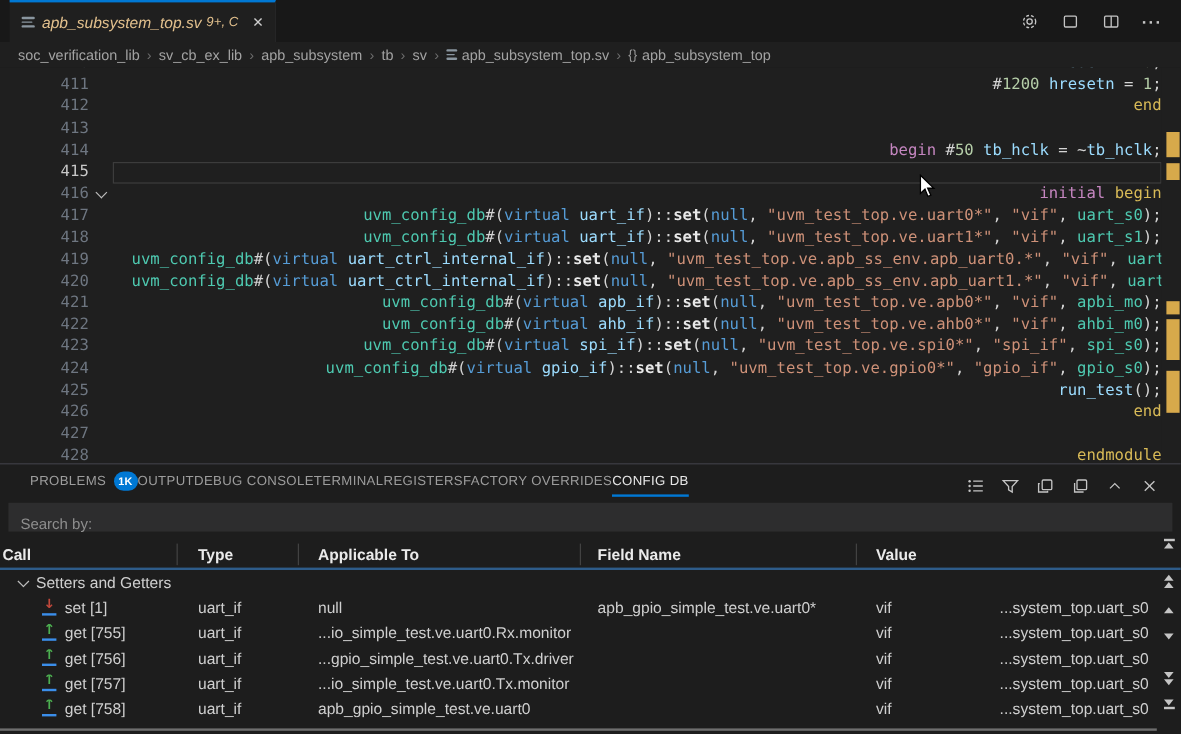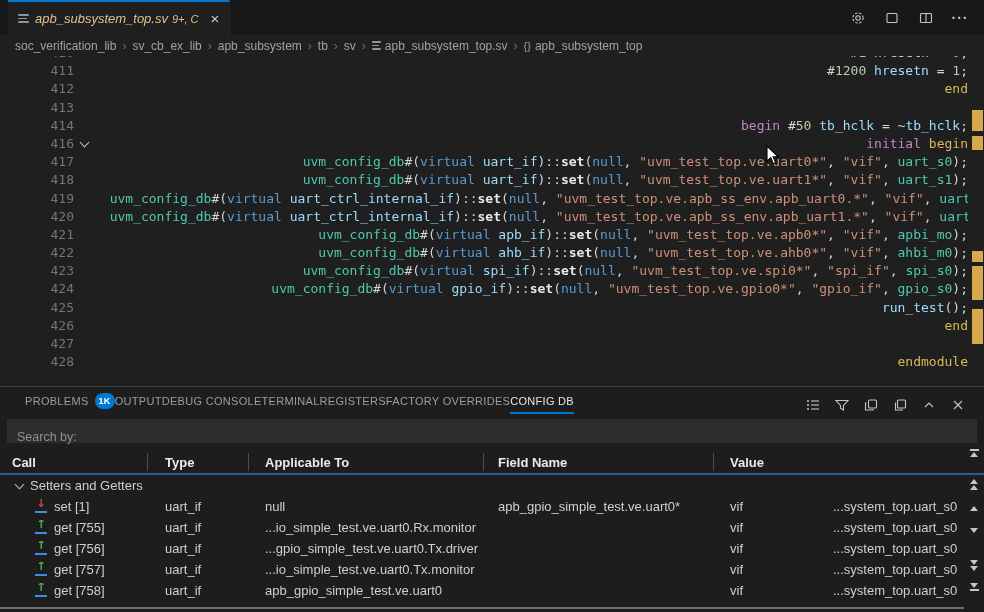--- a/index.html
+++ b/index.html
@@ -49,21 +49,21 @@
   .badge{min-width:10px;height:16px;padding:0 4px;border-radius:9px;background:var(--badge,#0078d4);color:#fff;
          font-size:9px;font-weight:bold;display:inline-flex;align-items:center;justify-content:center;}
   .pactions{margin-left:auto;display:flex;align-items:center;gap:9px;padding-right:6px;}
   .pbtn{width:20px;height:20px;display:inline-flex;align-items:center;justify-content:center;cursor:pointer;}
   .search-row{margin:4px 7px 0 7px;height:24px;background:var(--search-bg,#2d2d2e);display:flex;align-items:center;}
   .search-row input{flex:1;background:transparent;border:none;outline:none;color:#eab308;font-size:12.5px;padding:0 10px;font-family:inherit;margin-top:12px;}
   .search-row input::placeholder{color:var(--search-text,#8e8e8e);}
   .tgrid{display:grid;grid-template-columns:147px 101px 235px 230px 103px 1fr;}
   .thead{margin-top:6px;height:26px;align-items:center;border-bottom:2px solid var(--header-line,#2e5c8a);box-sizing:border-box;}
   .th{font-size:13px;font-weight:bold;color:var(--header-text,#eaeaea);position:relative;height:26px;display:flex;align-items:center;white-space:nowrap;overflow:hidden;}
-  .th:nth-child(1){padding-left:12px;} .th:nth-child(2){padding-left:18px;} .th:nth-child(3){padding-left:17px;}
+  .th:nth-child(1){padding-left:2px;} .th:nth-child(2){padding-left:18px;} .th:nth-child(3){padding-left:17px;}
   .th:nth-child(4){padding-left:15px;} .th:nth-child(5){padding-left:17px;} .th:nth-child(6){padding-left:17px;margin-top:20px;}
   .th + .th::before{content:"";position:absolute;left:0;top:4px;height:18px;width:1px;background:var(--separator,#4d4d4d);}
   .grow{height:21px;display:flex;align-items:center;gap:7px;padding-left:16px;font-size:13px;color:var(--table-text,#cfcfcf);cursor:pointer;text-align:right;}
   .trow{height:21px;align-items:center;font-size:13px;color:var(--table-text,#cfcfcf);cursor:pointer;}
   .td{white-space:nowrap;overflow:hidden;}
   .td.call{display:flex;align-items:center;gap:6px;padding-left:34px;}
   .td:nth-child(2){padding-left:18px;} .td:nth-child(3){padding-left:17px;}
   .td:nth-child(4){padding-left:15px;} .td:nth-child(5){padding-left:17px;} .td:nth-child(6){padding-left:17px;}
   .cicon{position:relative;width:14px;height:13px;flex:0 0 14px;}
   .cicon .arr{position:absolute;left:50%;transform:translateX(-50%);top:-4px;font-size:12px;font-weight:bold;font-family:"DejaVu Sans",sans-serif;}
@@ -151,20 +151,21 @@
     </span>
   </div>
 
 <div class="editor">
   <div class="lines">
       <div class="line"><div class="gutter">410</div><div class="fold"></div><div class="codewrap"><div class="code"><span class="tk-p"> #</span><span class="tk-n">1</span><span class="tk-p"> </span><span class="tk-v">hresetn</span><span class="tk-p"> = </span><span class="tk-n">0</span><span class="tk-p">;</span></div></div></div>
       <div class="line"><div class="gutter">411</div><div class="fold"></div><div class="codewrap"><div class="code"><span class="tk-p"> #</span><span class="tk-n">1200</span><span class="tk-p"> </span><span class="tk-v">hresetn</span><span class="tk-p"> = </span><span class="tk-n">1</span><span class="tk-p">;</span></div></div></div>
       <div class="line"><div class="gutter">412</div><div class="fold"></div><div class="codewrap"><div class="code"><span class="tk-g">end</span></div></div></div>
       <div class="line"><div class="gutter">413</div><div class="fold"></div><div class="codewrap"><div class="code"></div></div></div>
       <div class="line"><div class="gutter">414</div><div class="fold"></div><div class="codewrap"><div class="code"><span class="tk-k">begin</span><span class="tk-p"> #</span><span class="tk-n">50</span><span class="tk-p"> </span><span class="tk-v">tb_hclk</span><span class="tk-p"> = ~</span><span class="tk-v">tb_hclk</span><span class="tk-p">;</span></div></div></div>
+      <div class="line current"><div class="gutter" style="color: rgb(200, 200, 200);">415</div><div class="fold"></div><div class="codewrap"><div class="code"></div></div></div>
       <div class="line"><div class="gutter">416</div><div class="fold"><span class="chev"></span></div><div class="codewrap"><div class="code"><span class="tk-k">initial</span><span class="tk-p"> </span><span class="tk-g">begin</span></div></div></div>
       <div class="line"><div class="gutter">417</div><div class="fold"></div><div class="codewrap"><div class="code"><span class="tk-p">  </span><span class="tk-t">uvm_config_db</span><span class="tk-p">#(</span><span class="tk-b">virtual</span><span class="tk-p"> </span><span class="tk-v">uart_if</span><span class="tk-p">)::</span><span class="tk-f">set</span><span class="tk-p">(</span><span class="tk-b">null</span><span class="tk-p">, </span><span class="tk-s">"uvm_test_top.ve.uart0*"</span><span class="tk-p">, </span><span class="tk-s">"vif"</span><span class="tk-p">, </span><span class="tk-t">uart_s0</span><span class="tk-p">);</span></div></div></div>
       <div class="line"><div class="gutter">418</div><div class="fold"></div><div class="codewrap"><div class="code"><span class="tk-p">  </span><span class="tk-t">uvm_config_db</span><span class="tk-p">#(</span><span class="tk-b">virtual</span><span class="tk-p"> </span><span class="tk-v">uart_if</span><span class="tk-p">)::</span><span class="tk-f">set</span><span class="tk-p">(</span><span class="tk-b">null</span><span class="tk-p">, </span><span class="tk-s">"uvm_test_top.ve.uart1*"</span><span class="tk-p">, </span><span class="tk-s">"vif"</span><span class="tk-p">, </span><span class="tk-t">uart_s1</span><span class="tk-p">);</span></div></div></div>
       <div class="line"><div class="gutter">419</div><div class="fold"></div><div class="codewrap"><div class="code"><span class="tk-p">  </span><span class="tk-t">uvm_config_db</span><span class="tk-p">#(</span><span class="tk-b">virtual</span><span class="tk-p"> </span><span class="tk-v">uart_ctrl_internal_if</span><span class="tk-p">)::</span><span class="tk-f">set</span><span class="tk-p">(</span><span class="tk-b">null</span><span class="tk-p">, </span><span class="tk-s">"uvm_test_top.ve.apb_ss_env.apb_uart0.*"</span><span class="tk-p">, </span><span class="tk-s">"vif"</span><span class="tk-p">, </span><span class="tk-t">uart_</span></div></div></div>
       <div class="line"><div class="gutter">420</div><div class="fold"></div><div class="codewrap"><div class="code"><span class="tk-p">  </span><span class="tk-t">uvm_config_db</span><span class="tk-p">#(</span><span class="tk-b">virtual</span><span class="tk-p"> </span><span class="tk-v">uart_ctrl_internal_if</span><span class="tk-p">)::</span><span class="tk-f">set</span><span class="tk-p">(</span><span class="tk-b">null</span><span class="tk-p">, </span><span class="tk-s">"uvm_test_top.ve.apb_ss_env.apb_uart1.*"</span><span class="tk-p">, </span><span class="tk-s">"vif"</span><span class="tk-p">, </span><span class="tk-t">uart_</span></div></div></div>
       <div class="line"><div class="gutter">421</div><div class="fold"></div><div class="codewrap"><div class="code"><span class="tk-p">  </span><span class="tk-t">uvm_config_db</span><span class="tk-p">#(</span><span class="tk-b">virtual</span><span class="tk-p"> </span><span class="tk-v">apb_if</span><span class="tk-p">)::</span><span class="tk-f">set</span><span class="tk-p">(</span><span class="tk-b">null</span><span class="tk-p">, </span><span class="tk-s">"uvm_test_top.ve.apb0*"</span><span class="tk-p">, </span><span class="tk-s">"vif"</span><span class="tk-p">, </span><span class="tk-t">apbi_mo</span><span class="tk-p">);</span></div></div></div>
       <div class="line"><div class="gutter">422</div><div class="fold"></div><div class="codewrap"><div class="code"><span class="tk-p">  </span><span class="tk-t">uvm_config_db</span><span class="tk-p">#(</span><span class="tk-b">virtual</span><span class="tk-p"> </span><span class="tk-v">ahb_if</span><span class="tk-p">)::</span><span class="tk-f">set</span><span class="tk-p">(</span><span class="tk-b">null</span><span class="tk-p">, </span><span class="tk-s">"uvm_test_top.ve.ahb0*"</span><span class="tk-p">, </span><span class="tk-s">"vif"</span><span class="tk-p">, </span><span class="tk-t">ahbi_m0</span><span class="tk-p">);</span></div></div></div>
       <div class="line"><div class="gutter">423</div><div class="fold"></div><div class="codewrap"><div class="code"><span class="tk-p">  </span><span class="tk-t">uvm_config_db</span><span class="tk-p">#(</span><span class="tk-b">virtual</span><span class="tk-p"> </span><span class="tk-v">spi_if</span><span class="tk-p">)::</span><span class="tk-f">set</span><span class="tk-p">(</span><span class="tk-b">null</span><span class="tk-p">, </span><span class="tk-s">"uvm_test_top.ve.spi0*"</span><span class="tk-p">, </span><span class="tk-s">"spi_if"</span><span class="tk-p">, </span><span class="tk-t">spi_s0</span><span class="tk-p">);</span></div></div></div>
       <div class="line"><div class="gutter">424</div><div class="fold"></div><div class="codewrap"><div class="code"><span class="tk-p">  </span><span class="tk-t">uvm_config_db</span><span class="tk-p">#(</span><span class="tk-b">virtual</span><span class="tk-p"> </span><span class="tk-v">gpio_if</span><span class="tk-p">)::</span><span class="tk-f">set</span><span class="tk-p">(</span><span class="tk-b">null</span><span class="tk-p">, </span><span class="tk-s">"uvm_test_top.ve.gpio0*"</span><span class="tk-p">, </span><span class="tk-s">"gpio_if"</span><span class="tk-p">, </span><span class="tk-t">gpio_s0</span><span class="tk-p">);</span></div></div></div>
       <div class="line"><div class="gutter">425</div><div class="fold"></div><div class="codewrap"><div class="code"><span class="tk-p">  </span><span class="tk-v">run_test</span><span class="tk-p">();</span></div></div></div>

